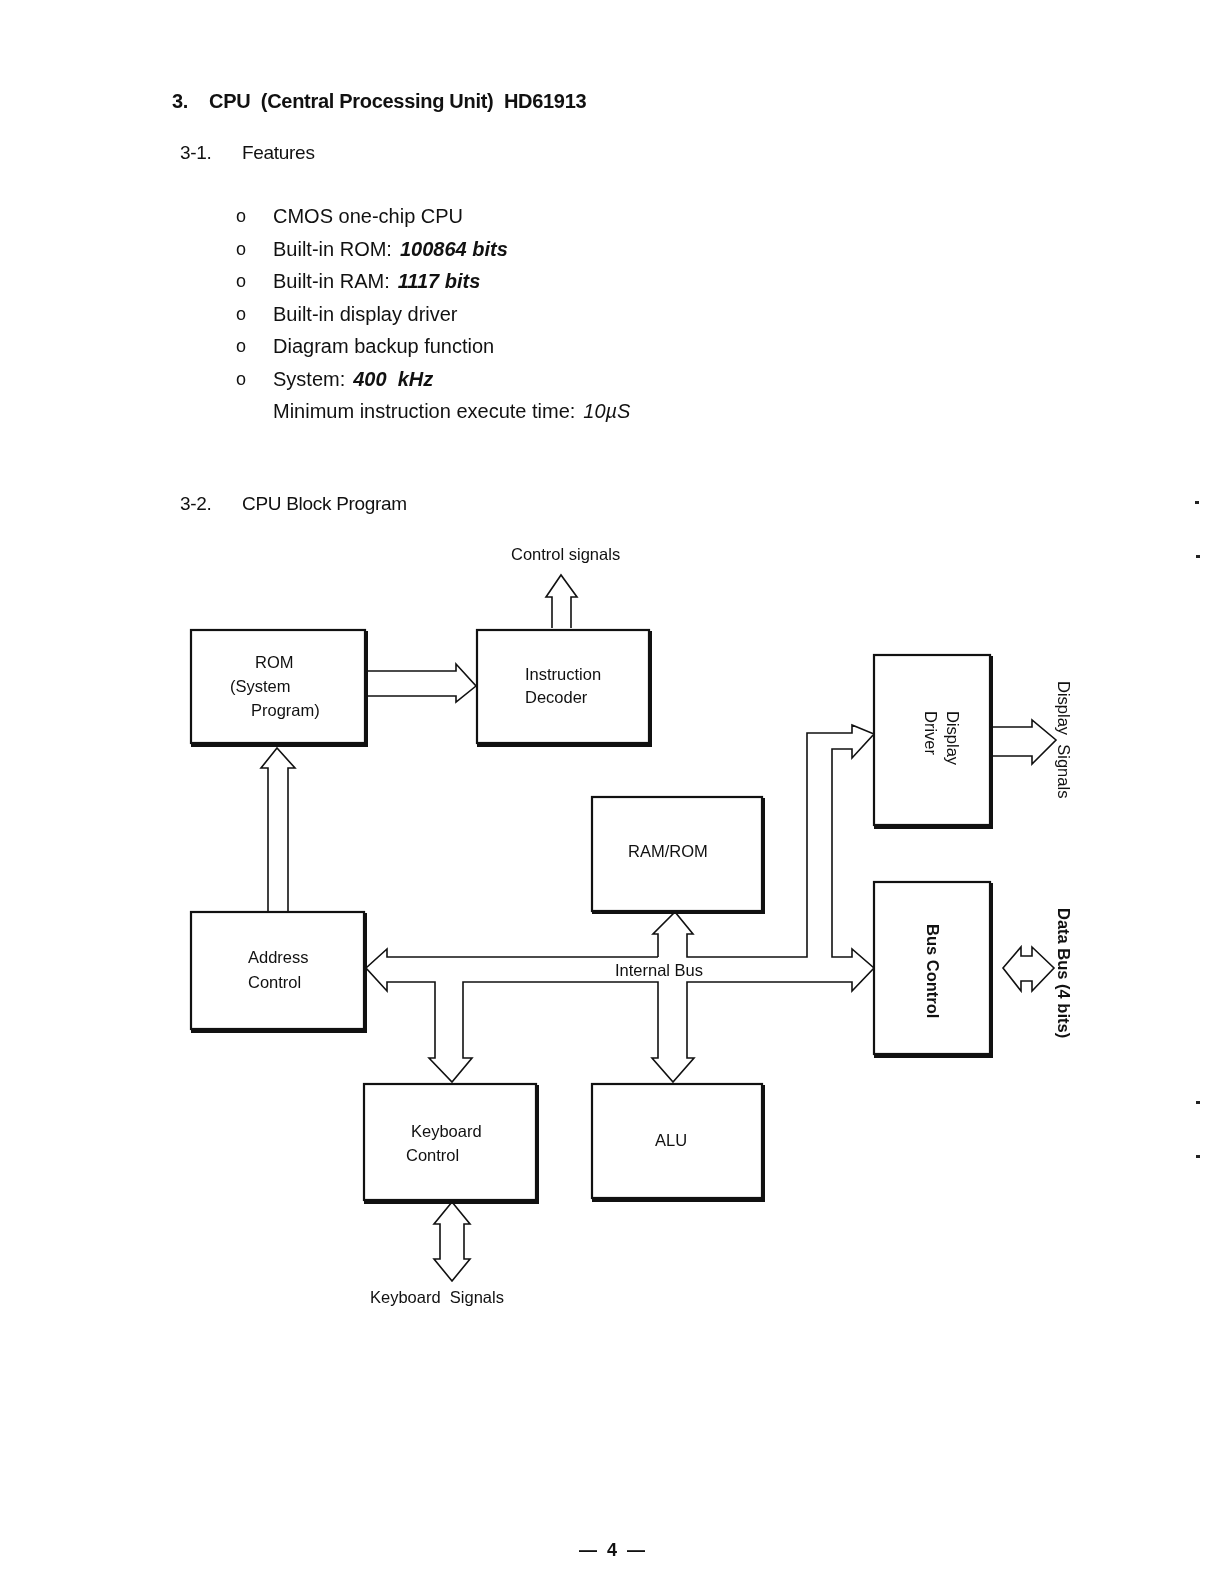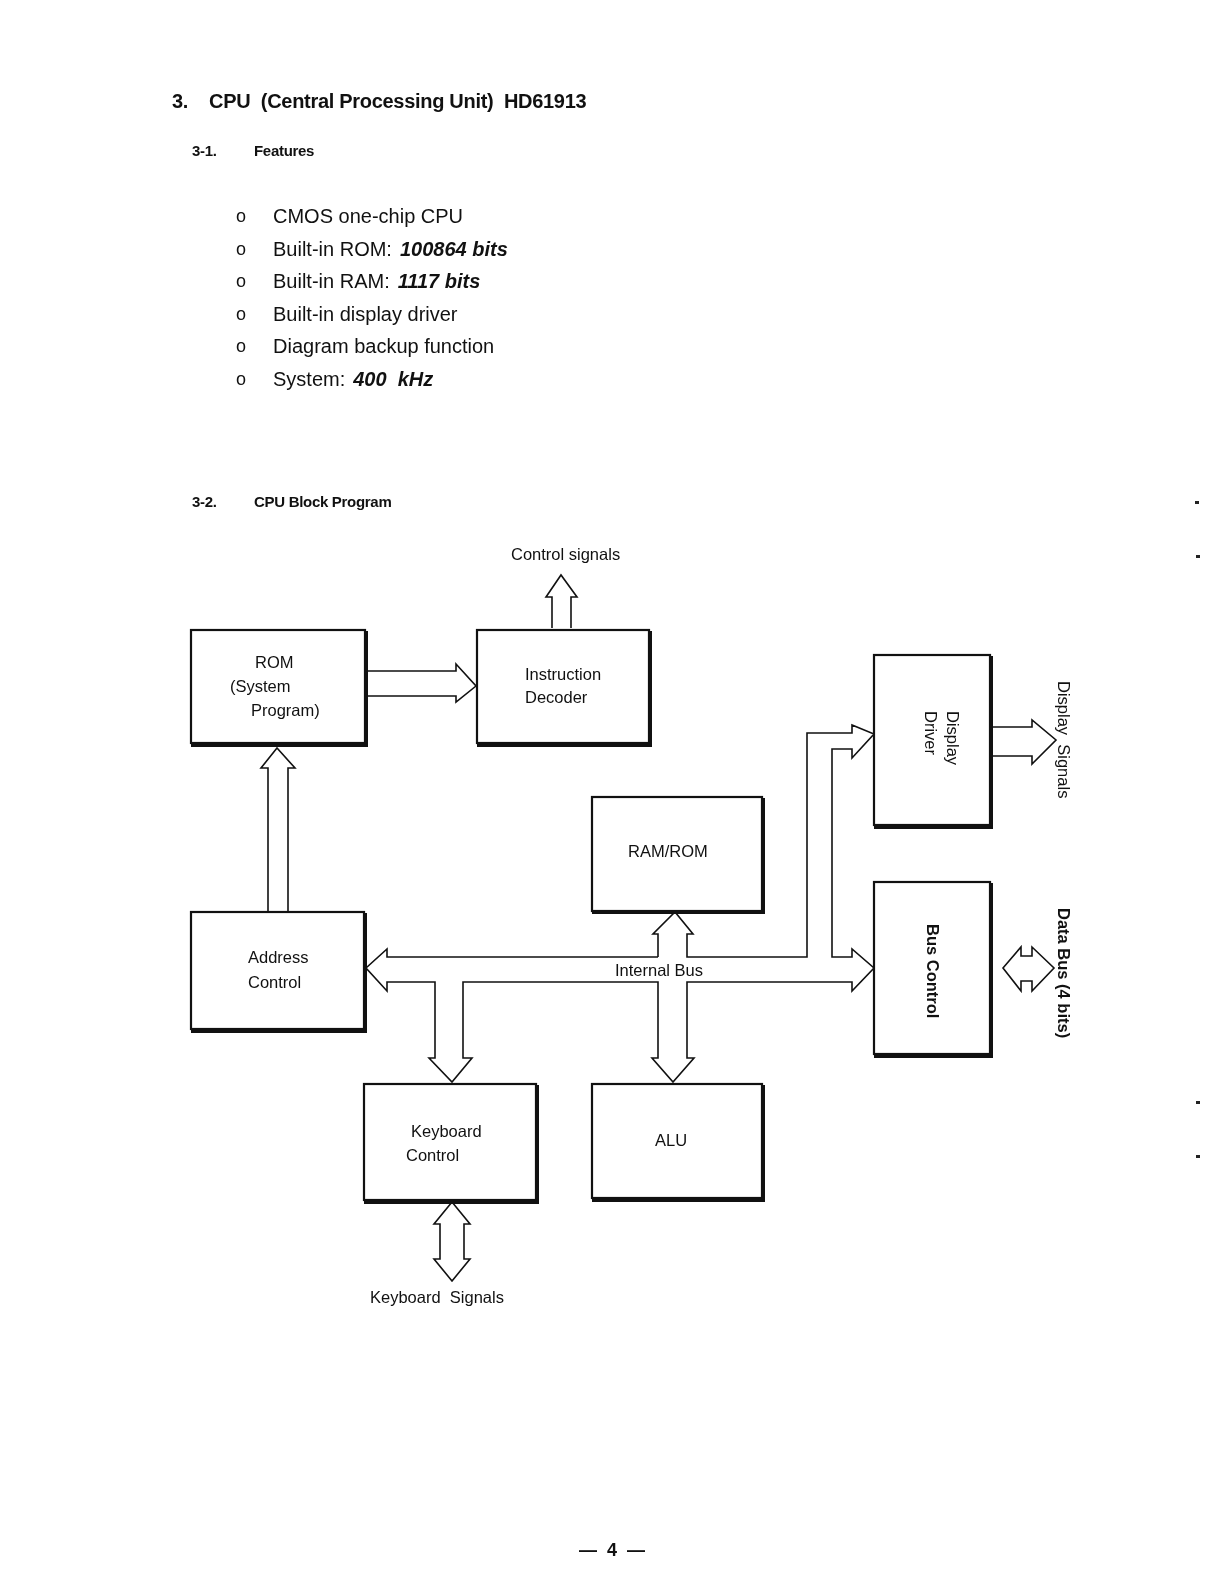--- a/index.html
+++ b/index.html
@@ -1,19 +1,19 @@
 <!DOCTYPE html>
 <html><head>
 <meta charset="utf-8">
 <style>
   html, body { margin: 0; padding: 0; background: #ffffff; }
   body { width: 1224px; height: 1584px; position: relative; overflow: hidden; color: #111; font-family: "Liberation Sans", sans-serif; }
   .h1 { position: absolute; left: 140px; top: 90px; font-size: 20px; font-weight: bold; letter-spacing: -0.3px; margin-left: 32px; }
   .h1 .num { display: inline-block; width: 37px; }
-  .h2 { position: absolute; left: 192px; font-size: 15px; font-weight: bold; letter-spacing: -0.3px; }
+  .h2 { position: absolute; left: 180px; font-size: 19px; font-weight: normal; letter-spacing: -0.3px; }
   .h2 .num { display: inline-block; width: 62px; }
   .features { position: absolute; left: 236px; top: 200px; margin: 0; padding: 0; list-style: none; font-size: 20px; }
   .features li { height: 32.5px; line-height: 32px; position: relative; padding-left: 37px; white-space: nowrap; }
   .features li .bullet { position: absolute; left: 0; top: 0; width: 20px; font-size: 18px; }
   .features li .val { font-weight: bold; margin-left: 8px; font-style: italic; }
   .features li.sub { padding-left: 37px; }
   svg.diagram { position: absolute; left: 0; top: 0; }
   .lbl { font-family: "Liberation Sans", sans-serif; font-size: 16.5px; fill: #111; }
   .pagenum { position: absolute; left: 0; width: 1224px; top: 1540px; text-align: center; font-size: 18px; font-weight: bold; }
   .speck { position: absolute; width: 4px; height: 3px; background: #222; }
@@ -29,20 +29,21 @@
   <span class="num">3-1.</span><span>Features</span>
 </div>
 
 <ul class="features">
   <li><span class="bullet">o</span><span>CMOS one-chip CPU</span></li>
   <li><span class="bullet">o</span><span>Built-in ROM:</span><span class="val" style="white-space:pre">100864 bits</span></li>
   <li><span class="bullet">o</span><span>Built-in RAM:</span><span class="val" style="white-space:pre">1117 bits</span></li>
   <li><span class="bullet">o</span><span>Built-in display driver</span></li>
   <li><span class="bullet">o</span><span>Diagram backup function</span></li>
   <li><span class="bullet">o</span><span>System:</span><span class="val" style="white-space:pre">400  kHz</span></li>
+  <li class="sub"><span>Minimum instruction execute time:</span><span class="val" style="font-weight:normal">10µS</span></li>
 </ul>
 
 <div class="h2" style="top:493px">
   <span class="num">3-2.</span><span>CPU Block Program</span>
 </div>
 
 <svg class="diagram" width="1224" height="1584">
   <g fill="none" stroke="#111" stroke-width="1.6" stroke-linejoin="miter">
 
     <path d="M552,628 L552,597 L546,597 L561,575 L577,597 L571,597 L571,628"></path>

